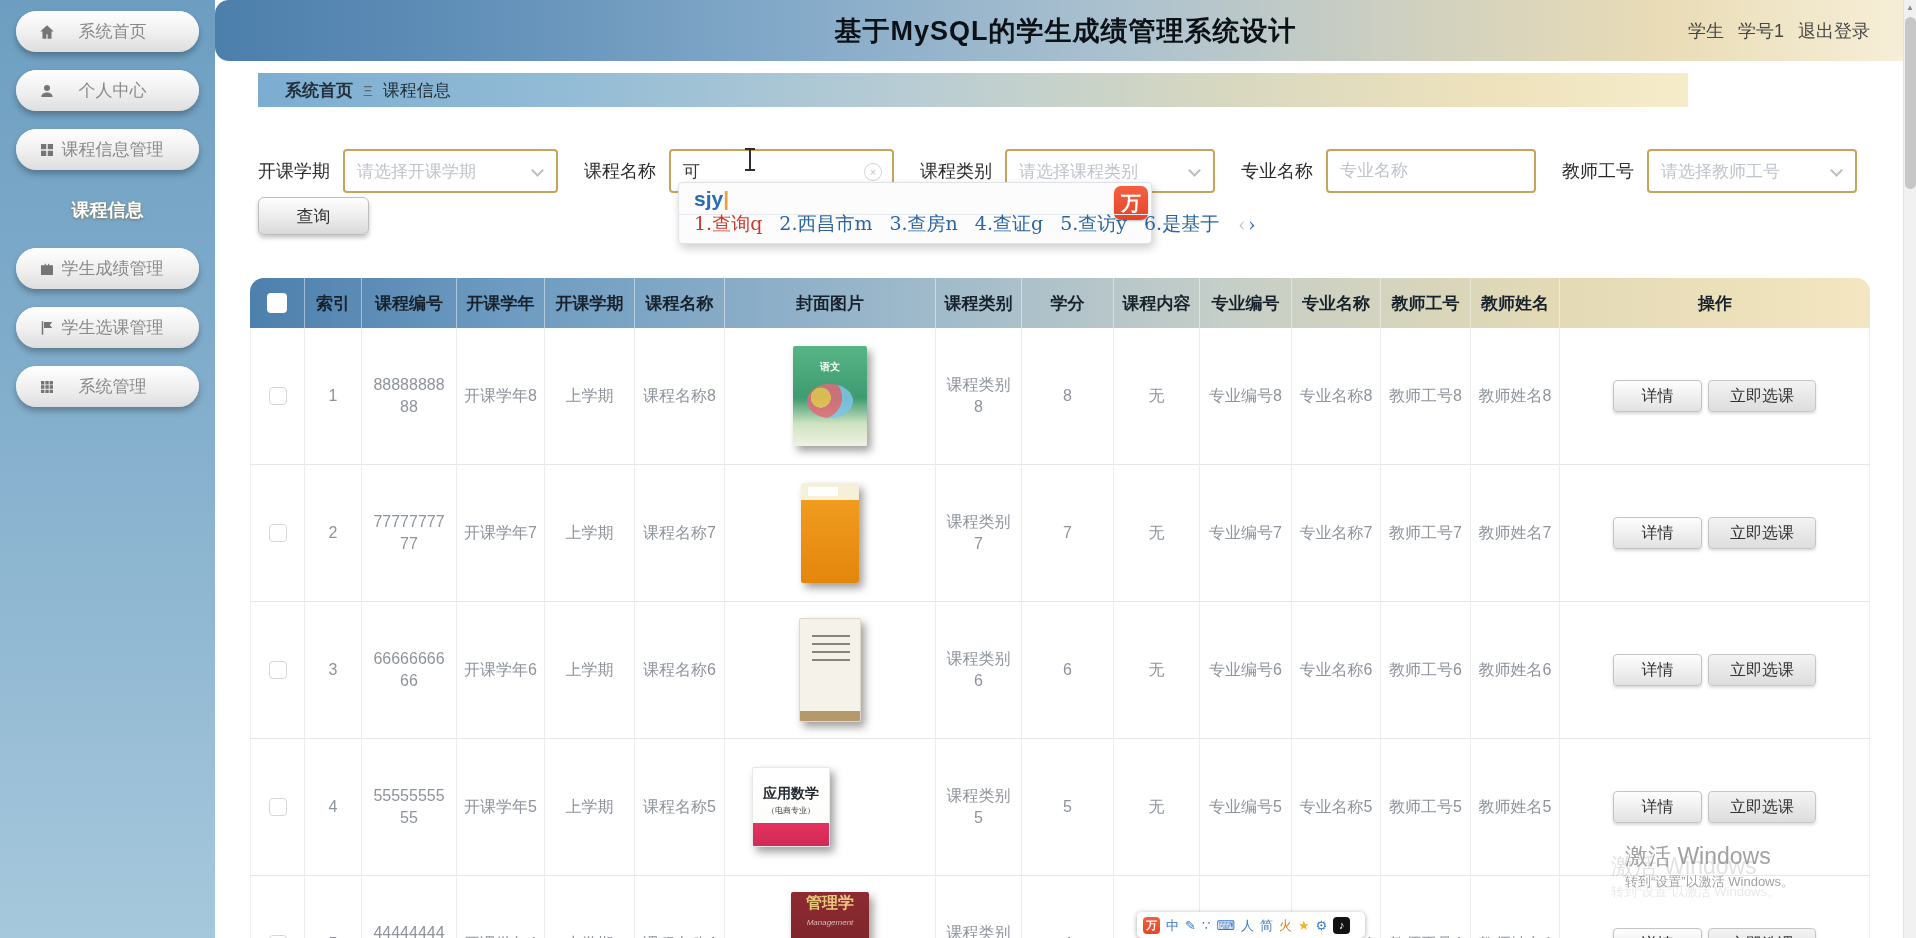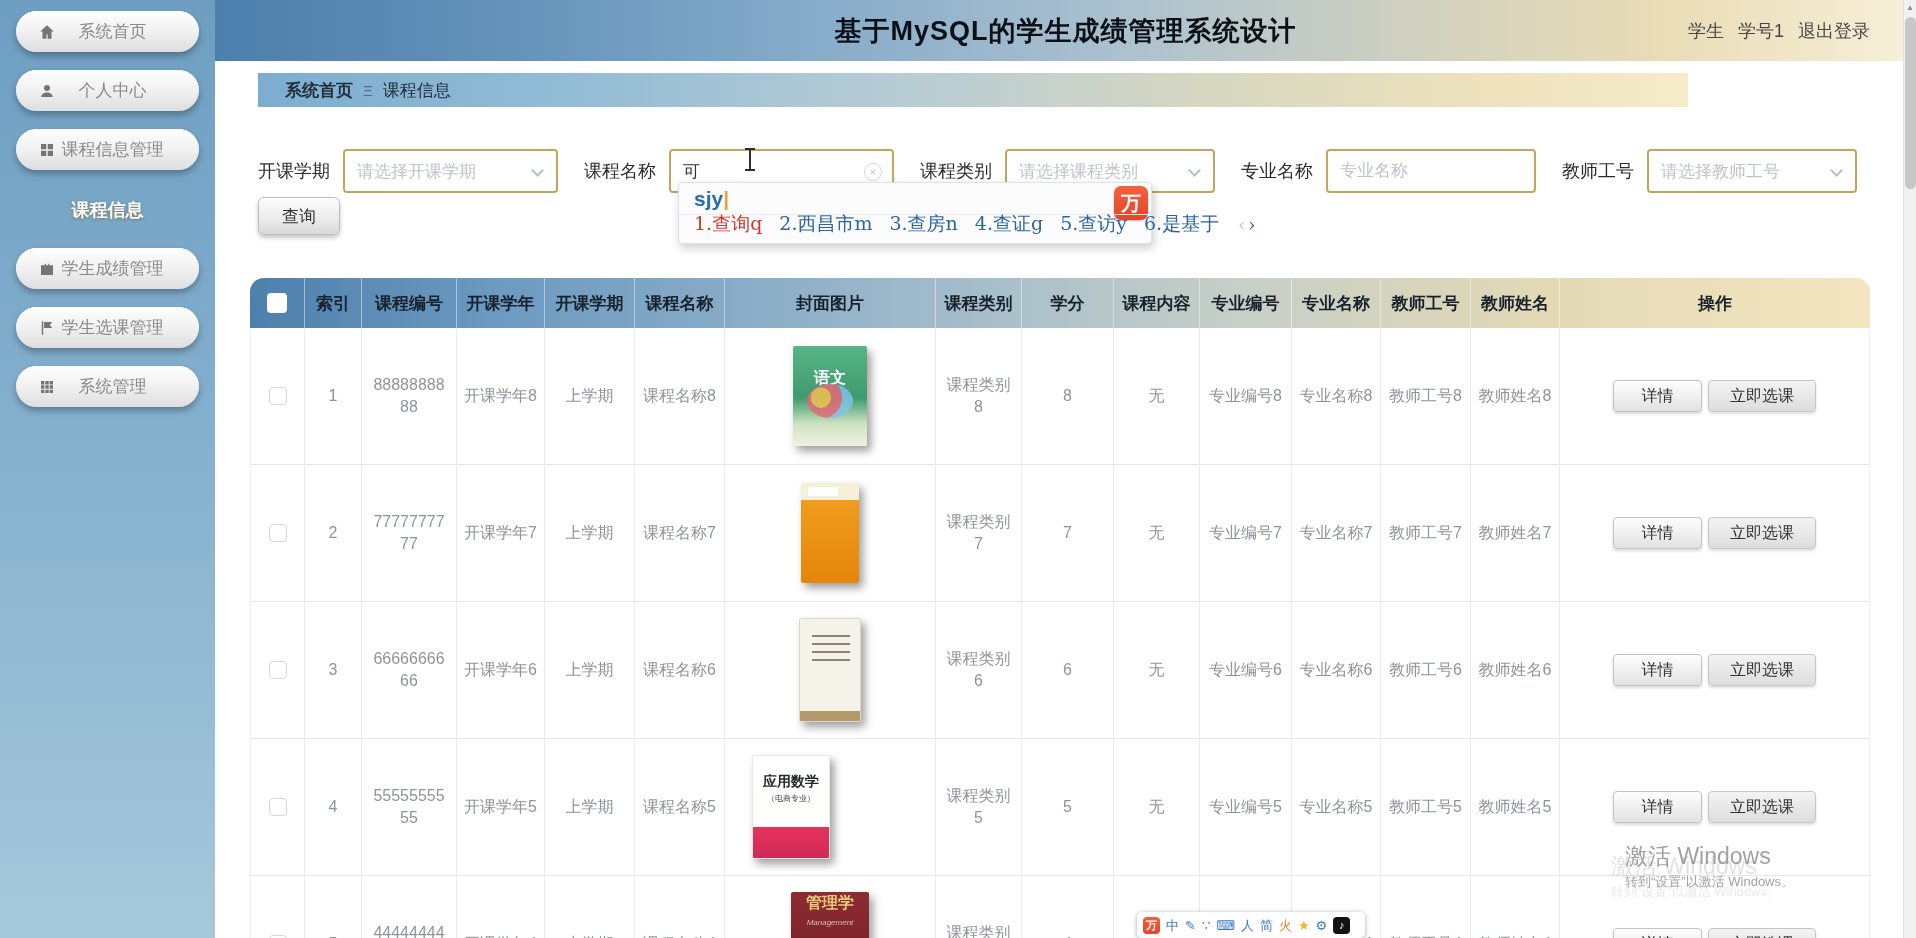--- a/index.html
+++ b/index.html
@@ -18,21 +18,21 @@
   .side-ic { width:18px; height:18px; margin-left:22px; flex:0 0 auto; }
   .side-ic svg { width:18px; height:18px; fill:#757575; }
   .side-label { flex:1; text-align:center; padding-right:30px; }
   .active-band { height:44px; margin:16px 0 16px;
     background:linear-gradient(90deg,#f0debO 0%, #e9cf96 0%, #d2a94f 45%, #eddcae 100%);
     display:flex; align-items:center; justify-content:center;
     color:#fff; font-weight:bold; font-size:18px; text-shadow:0 1px 3px rgba(120,88,20,.65); cursor:pointer; }
 
   
   .header { position:absolute; left:215px; top:0; right:0; height:61px;
-    background:linear-gradient(90deg,#4d7fac 0%,#5f8eb7 14%,#84aac9 34%,#adc2cf 54%,#d1d1bf 71%,#e9dcb6 85%,#f7efd9 100%); }
+    background:linear-gradient(90deg,#4d7fac 0%,#5f8eb7 14%,#84aac9 34%,#adc2cf 54%,#d1d1bf 71%,#e9dcb6 85%,#f7efd9 100%);border-radius:14px; }
   .header-title { position:absolute; left:0; right:0; top:0; height:61px; display:flex;
     align-items:center; justify-content:center; font-size:27px; font-weight:bold; color:#0c1117; letter-spacing:1px; }
   .header-user { position:absolute; right:46px; top:0; height:61px; display:flex; align-items:center;
     gap:14px; font-size:18px; color:#474747; }
   .header-user .logout { cursor:pointer; }
 
   
   .breadcrumb { position:absolute; left:258px; top:73px; width:1430px; height:34px;
     background:linear-gradient(90deg,#7cadd1 0%,#93bcd6 22%,#b7ccd4 45%,#d8d8c0 68%,#eee2bc 86%,#f6ecca 100%);
     display:flex; align-items:center; padding-left:27px; font-size:17px; color:#23303b; gap:10px; }
@@ -47,21 +47,21 @@
   .f-box .ph { color:#bfc3cb; font-size:17px; }
   .f-box input { border:none; outline:none; width:100%; font-size:17px; color:#333; background:transparent;
     font-family:"Liberation Sans","DejaVu Sans",sans-serif; }
   .f-box input::placeholder { color:#bfc3cb; }
   .chev { width:9px; height:9px; border-right:2px solid #b9bdc4; border-bottom:2px solid #b9bdc4;
     transform:rotate(45deg); position:absolute; right:14px; top:15px; }
   .clear-ic { position:absolute; right:10px; top:12px; width:18px; height:18px; border:1px solid #d4d4d4;
     border-radius:50%; color:#c2c2c2; font-size:11px; line-height:16px; text-align:center; cursor:pointer; background:#fff; }
   .w215{width:215px;} .w225{width:225px;} .w210{width:210px;}
 
-  .search-btn { position:absolute; left:258px; top:197px; width:82px; height:38px;
+  .search-btn { position:absolute; left:258px; top:197px; width:111px; height:38px;
     background:linear-gradient(180deg,#fdfdfd 0%,#ececec 55%,#d9d9d9 100%);
     border:1px solid #bdbdbd; border-radius:6px; box-shadow:0 3px 4px rgba(0,0,0,.22), inset 0 1px 0 #fff;
     font-size:17px; color:#333; cursor:pointer; font-family:inherit; }
 
   
   .ibeam { position:absolute; left:744px; top:148px; width:12px; height:23px; pointer-events:none; }
   .ibeam i { position:absolute; left:5px; top:2px; width:2px; height:19px; background:#2f2f2f; }
   .ibeam b, .ibeam s { position:absolute; left:1px; width:10px; height:2px; background:#2f2f2f; }
   .ibeam b { top:0; } .ibeam s { bottom:0; }
 
@@ -94,30 +94,30 @@
   tbody td:first-child { border-left:1px solid #efefef; }
   tbody td:last-child { border-right:1px solid #efefef; }
 
   .cb { width:18px; height:18px; border:1px solid #d3d6dd; border-radius:4px; background:#fff; margin:0 auto; cursor:pointer; }
   .cb-h { width:20px; height:20px; border-radius:4px; background:#fff; margin:0 auto; cursor:pointer; }
 
   
   .cover { margin:0 auto; box-shadow:4px 5px 9px rgba(0,0,0,.38); border-radius:2px; position:relative; overflow:hidden; }
   .cover .t { font-weight:bold; }
   .cover1 { width:74px; height:100px; background:linear-gradient(180deg,#57b585 0%,#3e9b70 52%,#cfe3c2 78%,#f1f1e3 100%); }
-  .cover1 .t { color:#fff; font-size:16px; padding-top:21px; }
+  .cover1 .t { color:#fff; font-size:10px; padding-top:14px; }
   .cover1:after { content:""; position:absolute; left:14px; top:38px; width:46px; height:34px; border-radius:50%;
     background:radial-gradient(circle at 30% 40%,#f2c14e 0 26%,#e2697a 27% 55%,#7fc3e8 56% 100%); opacity:.85; }
   .cover2 { width:58px; height:100px; background:linear-gradient(180deg,#f6f0d9 0%,#f6f0d9 17%,#f09c1e 17%,#e4860c 100%); }
   .cover2:after { content:""; position:absolute; left:7px; top:4px; width:30px; height:9px; background:#fff; }
   .cover3 { width:62px; height:104px; background:#f5f2e9; border:1px solid #ddd8ca; }
   .cover3:after { content:""; position:absolute; left:12px; top:16px; width:38px; height:26px;
     background:repeating-linear-gradient(180deg,#8a857a 0 2px,transparent 2px 8px); }
   .cover3:before { content:""; position:absolute; left:0; bottom:0; width:100%; height:10px; background:#b49a6a; }
-  .cover4 { width:78px; height:104px; background:linear-gradient(180deg,#ffffff 0%,#fdfdfb 70%,#e5325f 70%,#cf2a55 100%); border:1px solid #e8e8e8;margin-left:20px; }
+  .cover4 { width:78px; height:80px; background:linear-gradient(180deg,#ffffff 0%,#fdfdfb 70%,#e5325f 70%,#cf2a55 100%); border:1px solid #e8e8e8;margin-left:20px; }
   .cover4 .t { color:#23292e; font-size:14px; padding-top:16px; }
   .cover4 .s { color:#444; font-size:8px; margin-top:3px; }
   .cover5 { width:78px; height:104px; background:linear-gradient(180deg,#8d2b31 0%,#6e1e25 100%); }
   .cover5 .t { color:#e9c87c; font-size:16px; padding-top:0; }
   .cover5 .s { color:#d8b9b3; font-size:8px; margin-top:4px; font-style:italic; }
 
   
   .act { display:flex; align-items:center; justify-content:center; gap:6px; }
   .btn-detail { min-width:89px; height:32px; background:linear-gradient(180deg,#fefefe,#e2e2e2);
     border:1px solid #c3c3c3; border-radius:4px; box-shadow:0 2px 3px rgba(0,0,0,.15);

